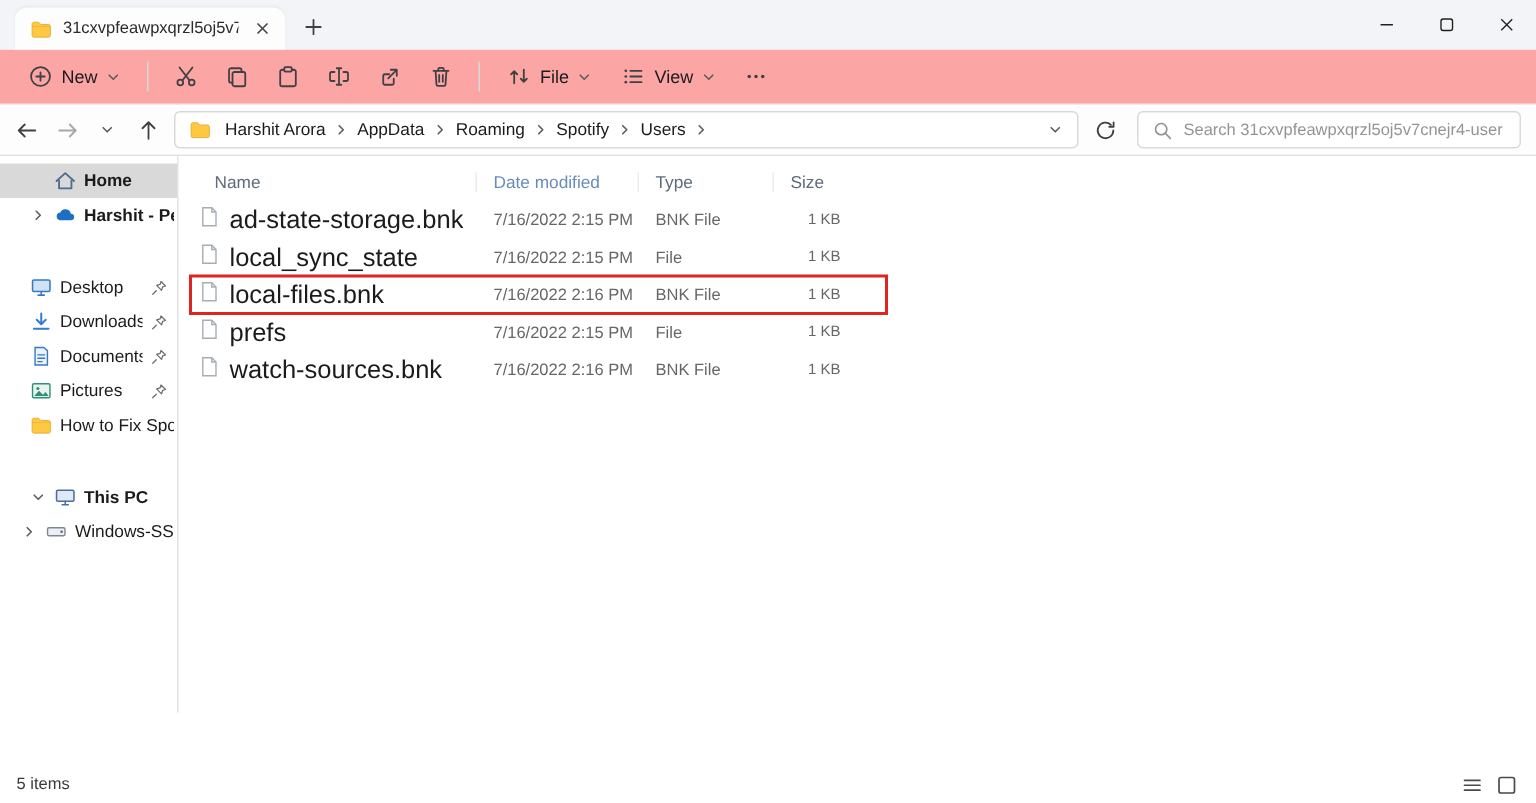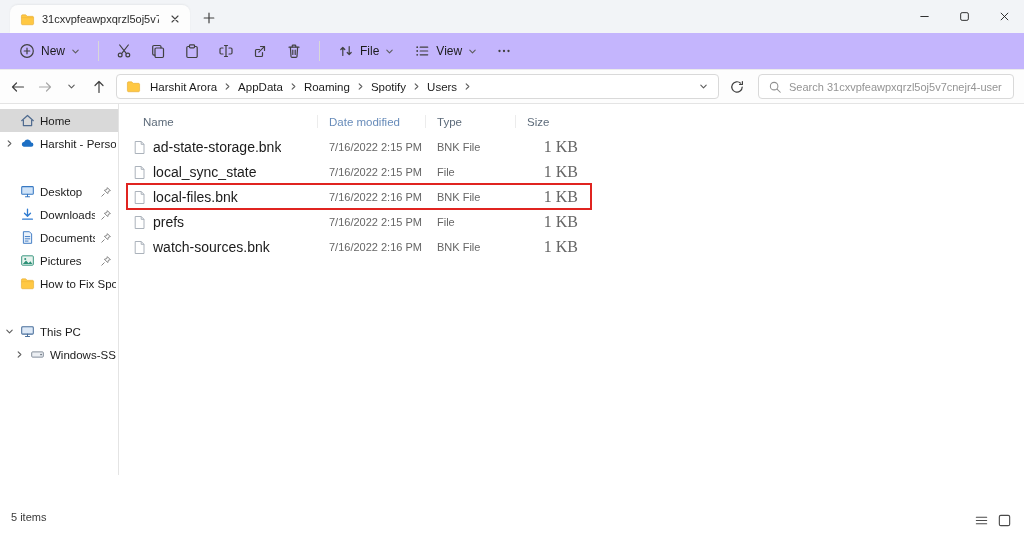--- a/index.html
+++ b/index.html
@@ -10,21 +10,21 @@
   
   .titlebar {height:33px;background:#f2f4f7;display:flex;align-items:flex-end;position:relative;flex:0 0 auto;}
   .tab {width:180px;height:28px;background:#fdfdfd;border-radius:8px 8px 0 0;margin-left:10px;display:flex;align-items:center;padding:0 6px 0 10px;gap:7px;box-shadow:0 -1px 2px rgba(0,0,0,.05);}
   .tab-title {font-size:11px;color:#2b2b2b;flex:1;white-space:nowrap;overflow:hidden;}
   .tab-close {width:18px;height:18px;display:flex;align-items:center;justify-content:center;border-radius:3px;}
   .newtab-btn {width:26px;height:24px;margin:0 0 3px 6px;display:flex;align-items:center;justify-content:center;border-radius:4px;}
   .win-controls {position:absolute;right:0;top:0;height:100%;display:flex;}
   .wc {width:40px;height:100%;display:flex;align-items:center;justify-content:center;}
 
   
-  .toolbar {height:37px;background:#c4b5fd;display:flex;align-items:center;padding:0 10px;gap:2px;border-bottom:1px solid #ebebeb;flex:0 0 auto;}
+  .toolbar {height:37px;background:#fca5a5;display:flex;align-items:center;padding:0 10px;gap:2px;border-bottom:1px solid #ebebeb;flex:0 0 auto;}
   .tbtn {display:flex;align-items:center;gap:6px;height:30px;padding:0 9px;border-radius:4px;font-size:12px;color:#1b1b1b;background:none;border:none;font-family:inherit;}
   .tbtn-icon {width:32px;height:30px;display:flex;align-items:center;justify-content:center;border-radius:4px;background:none;border:none;}
   .tsep {width:1px;height:20px;background:#d8d8d8;margin:0 7px;}
 
   
   .addressrow {height:34px;background:#fdfdfd;display:flex;align-items:center;padding:0 10px 0 4px;border-bottom:1px solid #e4e4e4;flex:0 0 auto;}
   .navbtn {width:27px;height:27px;display:flex;align-items:center;justify-content:center;border-radius:4px;background:none;border:none;flex:0 0 auto;}
   .addressbar {flex:1;height:25px;border:1px solid #d9d9d9;border-radius:4px;background:#fff;display:flex;align-items:center;padding:0 6px 0 9px;margin:0 4px 0 4px;min-width:0;}
   .crumbs {display:flex;align-items:center;min-width:0;flex:1;}
   .crumb {font-size:11.5px;color:#1b1b1b;padding:2px 3px;border-radius:3px;white-space:nowrap;}
@@ -32,44 +32,44 @@
   .addr-caret {margin-left:auto;width:18px;display:flex;justify-content:center;flex:0 0 auto;}
   .searchbox {width:256px;height:25px;border:1px solid #d9d9d9;border-radius:4px;background:#fff;display:flex;align-items:center;gap:7px;padding:0 9px;margin-left:8px;flex:0 0 auto;}
   .searchbox input {border:none;outline:none;flex:1;font-size:11px;color:#333;font-family:inherit;background:transparent;min-width:0;}
   .searchbox input::placeholder {color:#949494;}
 
   
   .content {flex:1;display:flex;min-height:0;background:#fff;}
   .sidebar {width:119px;flex:0 0 auto;border-right:1px solid #e4e4e4;padding-top:5px;overflow:hidden;}
   .side-item {height:23px;display:flex;align-items:center;gap:5px;font-size:11.5px;color:#1b1b1b;padding-right:2px;}
   .side-item.sel {background:#d9d9d9;}
-  .si-a {padding-left:4px;}
+  .si-a {padding-left:20px;font-weight:bold;}
   .si-b {padding-left:20px;}
   .si-c {padding-left:14px;}
   .expander {width:11px;height:11px;display:flex;align-items:center;justify-content:center;flex:0 0 auto;}
   .side-label {white-space:nowrap;overflow:hidden;flex:1;}
   .pin-w {flex:0 0 auto;margin-left:auto;margin-right:4px;display:flex;}
   .side-gap {height:25px;}
 
   .main {flex:1;padding:5px 0 0 8px;position:relative;min-width:0;}
   .list {width:464px;}
   .list-header {display:grid;grid-template-columns:196px 108px 90px 70px;height:25px;align-items:center;}
   .hcell {font-size:11.5px;color:#5d6b7a;padding-left:6px;position:relative;height:100%;display:flex;align-items:center;text-align:right;}
   .hcell.first {padding-left:16px;}
   .hcell.date {color:#688cba;}
   .hcell:not(:last-child)::after {content:"";position:absolute;right:5px;top:6px;bottom:6px;width:1px;background:#ececec;}
   .frow {display:grid;grid-template-columns:196px 108px 90px 70px;height:25px;align-items:center;}
   .frow.annotated {outline:2px solid #e02420;outline-offset:-1px;}
-  .c-name {display:flex;align-items:flex-end;gap:6px;padding-left:5px;font-size:14px;color:#1b1b1b;min-width:0;}
+  .c-name {display:flex;align-items:flex-start;gap:6px;padding-left:5px;font-size:17px;color:#1b1b1b;min-width:0;}
   .c-name span {white-space:nowrap;overflow:hidden;}
   .c-dim {font-size:11px;color:#666;padding-left:6px;}
-  .c-size {font-size:16px;color:#666;text-align:right;padding-right:13px;font-family:Liberation Serif, serif;}
+  .c-size {font-size:10px;color:#666;text-align:center;padding-right:13px;}
 
   
-  .statusbar {height:24px;flex:0 0 auto;display:flex;padding:0 10px 0 11px;margin-top:36px;}
+  .statusbar {height:24px;flex:0 0 auto;display:flex;align-items:center;padding:0 10px 0 11px;margin-top:36px;}
   .status-text {font-size:11px;color:#3a3a3a;}
   .view-toggles {margin-left:auto;display:flex;gap:4px;}
   .vt {width:19px;height:19px;display:flex;align-items:center;justify-content:center;border-radius:3px;border:1px solid transparent;}
 
   
   .ic {width:16px;height:16px;display:block;}
   .ic * {stroke:#404040;fill:none;stroke-width:1.2;stroke-linecap:round;stroke-linejoin:round;}
   .ic .dot {fill:#404040;stroke:none;}
   .ic.dim * {stroke:#a8a8a8;}
   .chev {width:9px;height:9px;display:block;}

